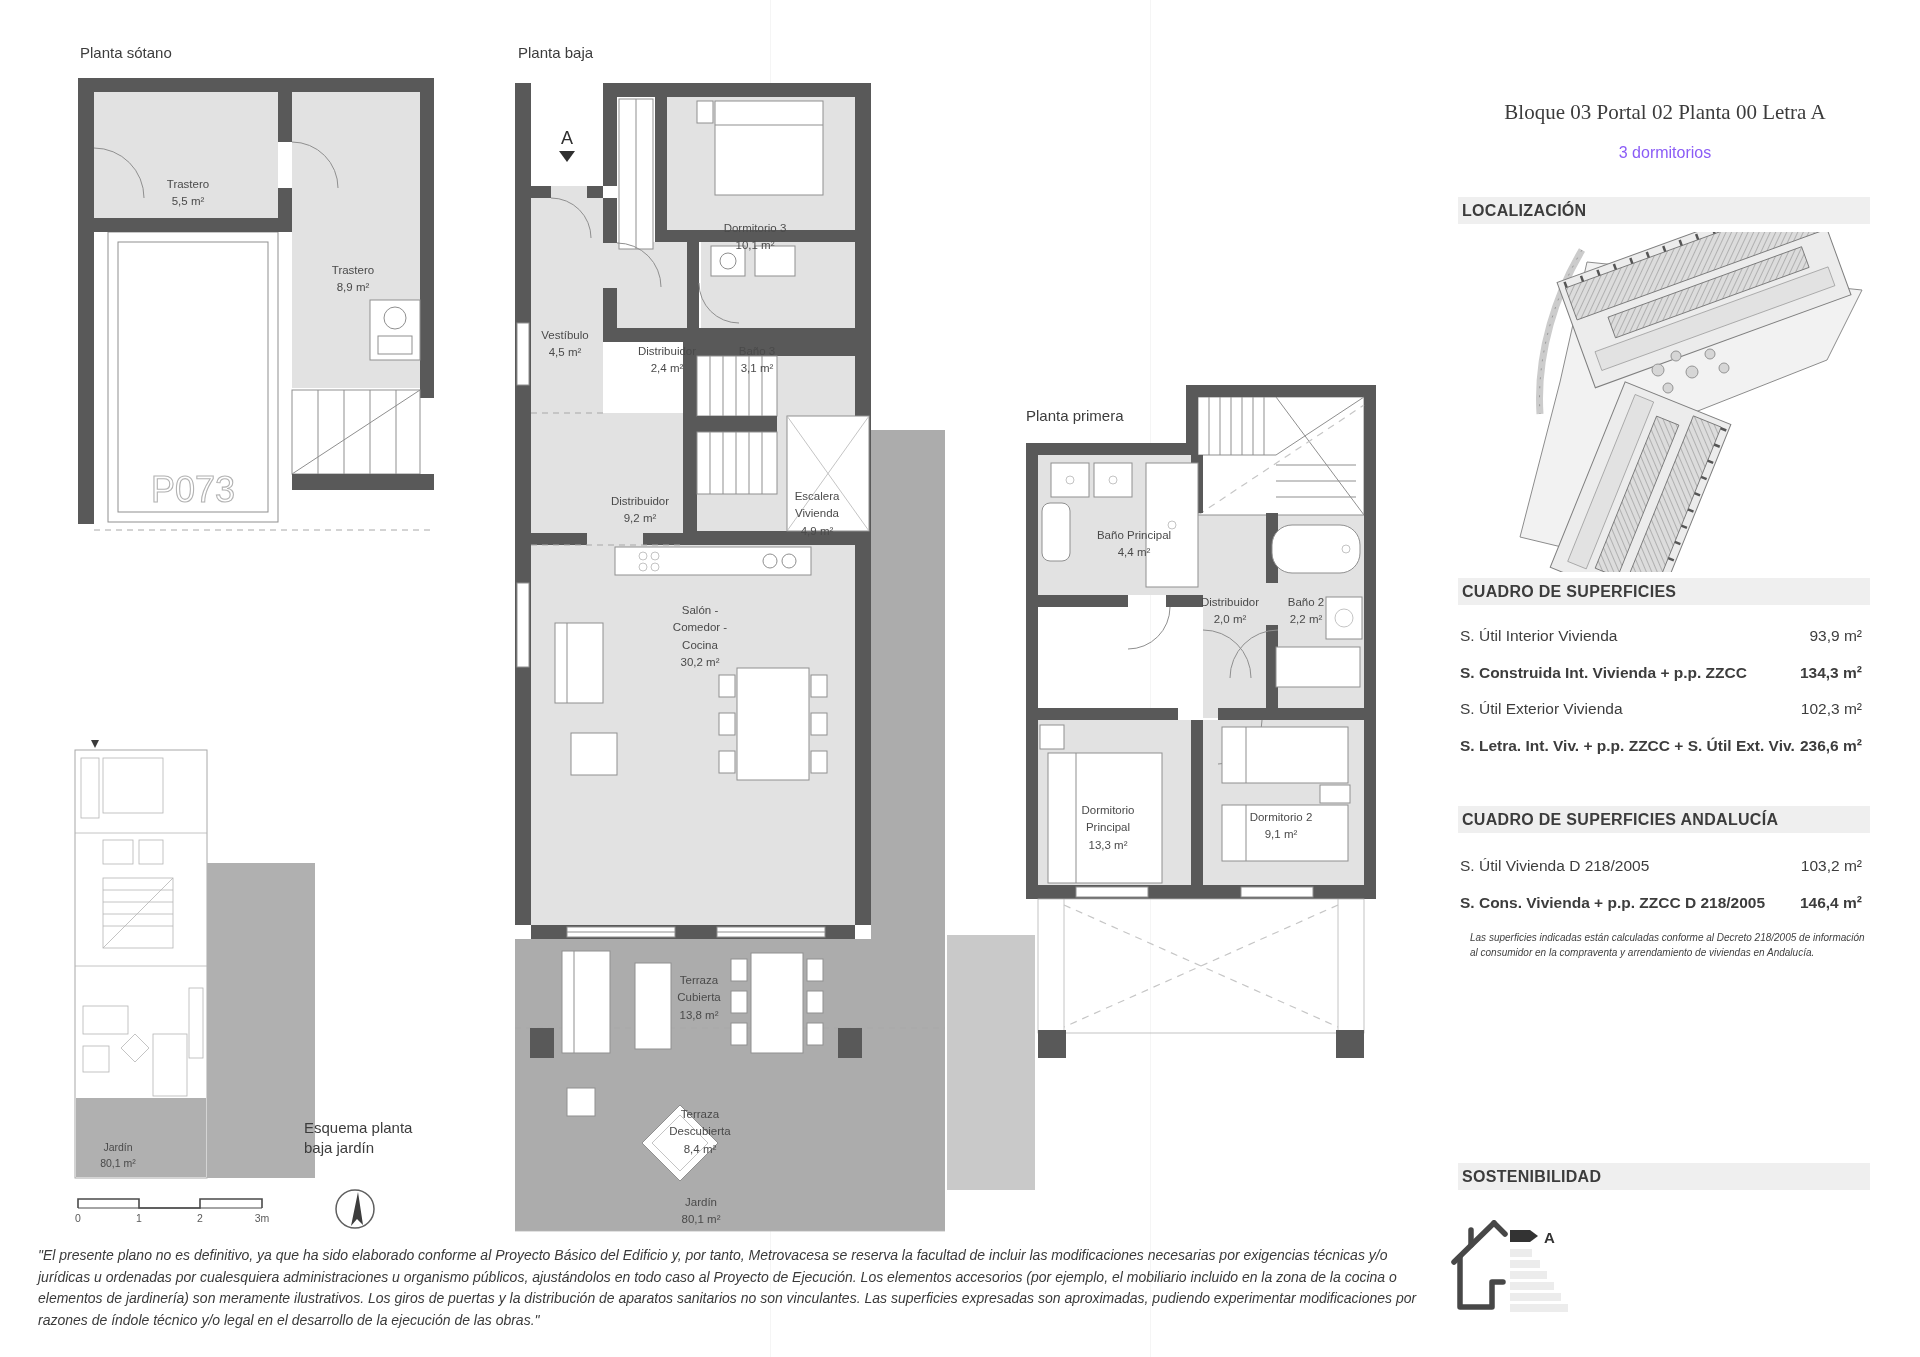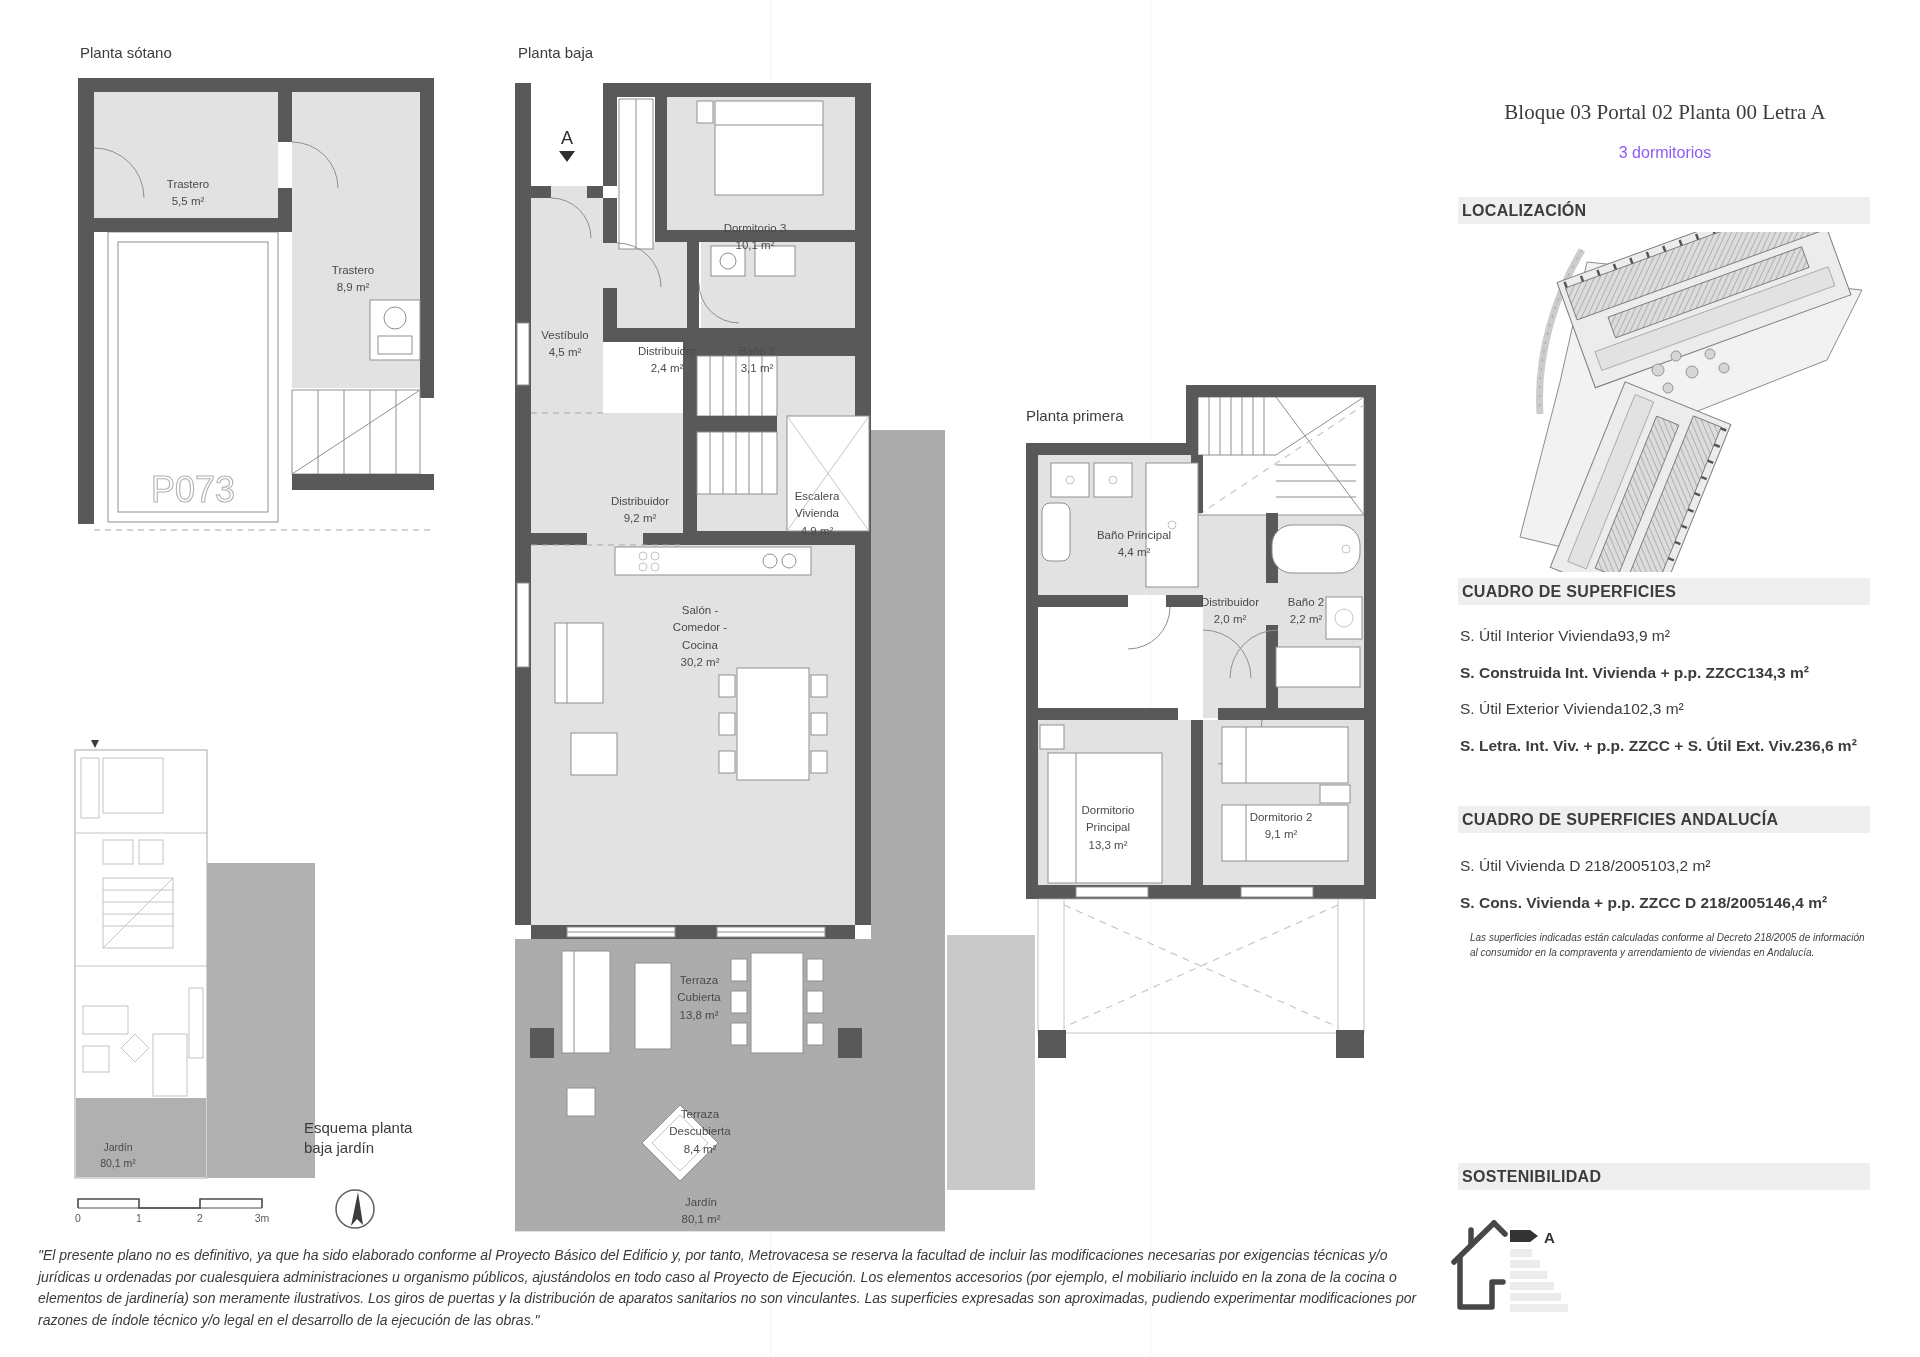--- a/index.html
+++ b/index.html
@@ -15,21 +15,21 @@
   .rlabel.sm{font-size:10.5px;}
   
   .marker{position:absolute;text-align:center;font-size:18px;color:#2f2f2f;width:30px;transform:translateX(-50%);}
   .marker .tri{width:0;height:0;border-left:8px solid transparent;border-right:8px solid transparent;
                border-top:11px solid #2f2f2f;margin:2px auto 0;}
   
   .panel-title{position:absolute;left:1460px;width:410px;text-align:center;font-size:21px;color:#3c3c3c;font-family:Liberation Serif, serif;}
   .panel-sub{position:absolute;left:1460px;width:410px;text-align:center;font-size:16px;color:#8b5cf6;}
   .secbar{position:absolute;left:1458px;width:412px;height:27px;background:#efefef;
           font-size:16px;font-weight:bold;color:#3c3c3c;line-height:27px;padding-left:4px;box-sizing:border-box;letter-spacing:.3px;}
-  .trow{position:absolute;left:1460px;width:402px;height:22px;display:flex;
+  .trow{position:absolute;left:1460px;width:402px;height:22px;display:flex;justify-content:space-between;
         font-size:15.5px;color:#3d3d3d;}
   .trow.b{font-weight:bold;}
   .note{position:absolute;left:1470px;width:404px;font-size:10px;font-style:italic;line-height:1.5;color:#3f3f3f;}
   .disclaimer{position:absolute;left:38px;top:1245px;width:1392px;font-size:14px;font-style:italic;
               line-height:1.55;color:#3a3a3a;}
   
   .wall{fill:#595959;}
   .flr{fill:#e2e2e2;}
   .ter{fill:#acacac;}
   .wht{fill:#ffffff;stroke:#8f8f8f;stroke-width:1;}

